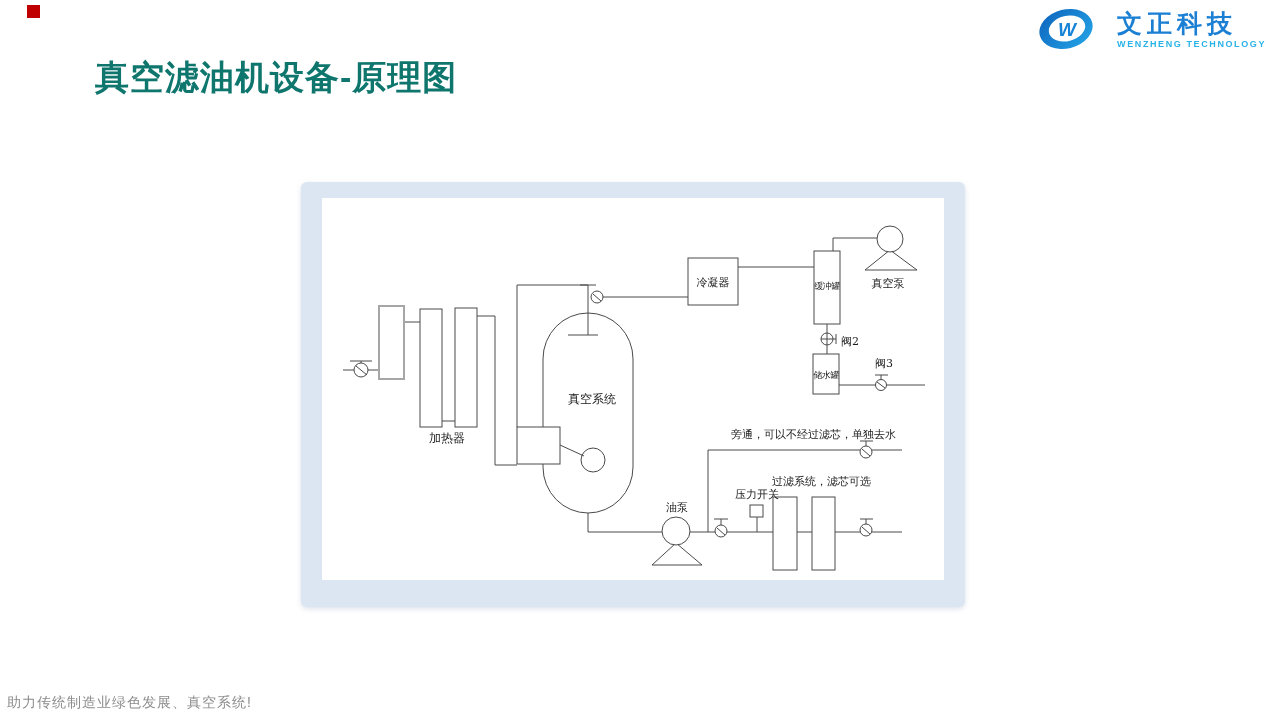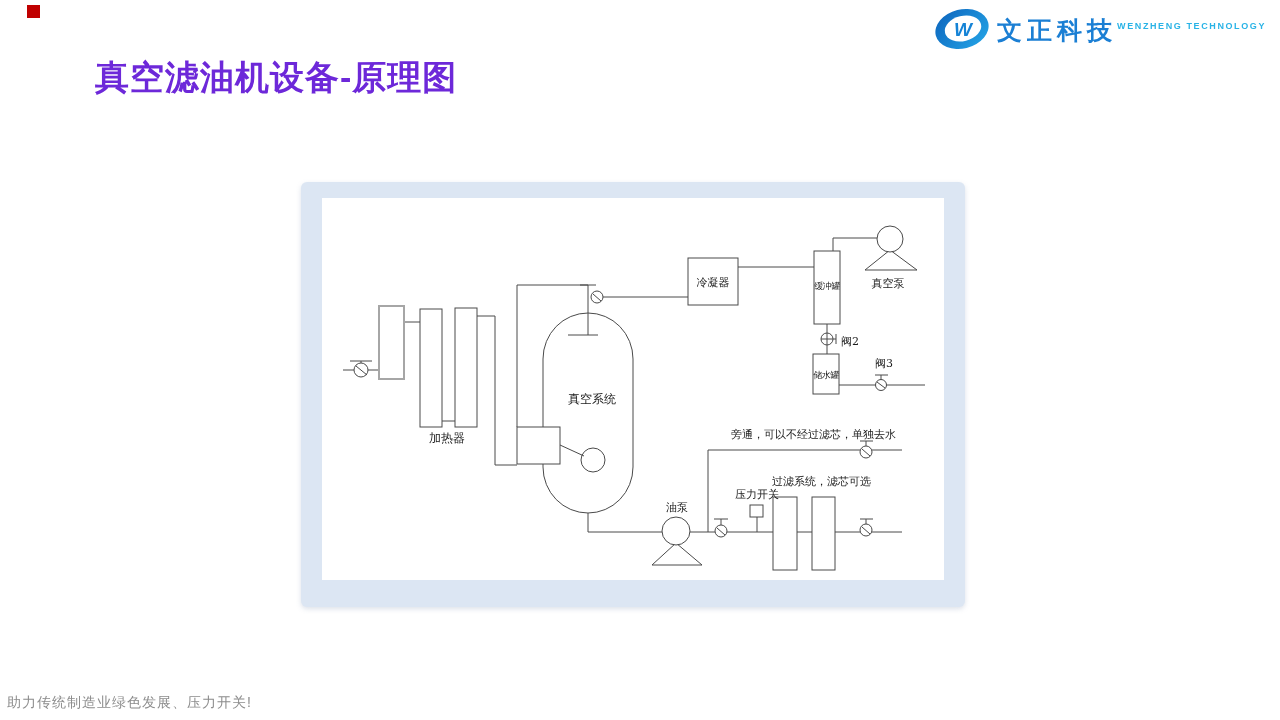--- a/index.html
+++ b/index.html
@@ -6,28 +6,28 @@
   body{
     width:1280px;height:720px;position:relative;overflow:hidden;
     background:#ffffff;font-family:"Liberation Sans",sans-serif;
   }
   .marker{
     position:absolute;left:27px;top:5px;width:13px;height:13px;
     background:#C00000;
   }
   .page-title{
     position:absolute;left:95px;top:55px;margin:0;
-    font-size:34px;font-weight:800;color:#6d28d9;letter-spacing:1px;
+    font-size:34px;font-weight:800;color:#0f766e;letter-spacing:1px;
     font-family:"Liberation Sans",sans-serif;
   }
   .logo{
     position:absolute;right:14px;top:8px;display:flex;align-items:center;gap:6px;
   }
   .logo .mark{width:58px;height:44px;}
-  .logo .text-col{display:flex;line-height:1;}
+  .logo .text-col{display:flex;flex-direction:column;line-height:1;margin-left:16px;}
   .logo .brand{
     font-size:25px;font-weight:800;color:#1B7FD4;letter-spacing:5px;white-space:nowrap;
   }
   .logo .subtitle{
     font-size:9px;font-weight:700;color:#29B3E6;letter-spacing:1.6px;margin-top:4px;white-space:nowrap;text-align:center;
   }
   .diagram-frame{
     position:absolute;left:301px;top:182px;width:664px;height:425px;
     background:#DCE6F3;border-radius:6px;
     box-shadow:0 2px 5px rgba(120,140,170,0.25);
@@ -184,13 +184,13 @@
     <text x="519" y="147" class="lbl lbl11">阀2</text>
     <text x="504" y="180" text-anchor="middle" class="lbl lbl9">储水罐</text>
     <text x="553" y="169" class="lbl lbl11">阀3</text>
     <text x="355" y="313" text-anchor="middle" class="lbl lbl11">油泵</text>
     <text x="435" y="300" text-anchor="middle" class="lbl lbl11">压力开关</text>
     <text x="409" y="240" class="lbl lbl11">旁通，可以不经过滤芯，单独去水</text>
     <text x="450" y="287" class="lbl lbl11">过滤系统，滤芯可选</text>
   </svg>
 </div>
 
-<p class="footer">助力传统制造业绿色发展、压力开关!</p>
+<p class="footer">助力传统制造业绿色发展、真空系统!</p>
 
 </body></html>

